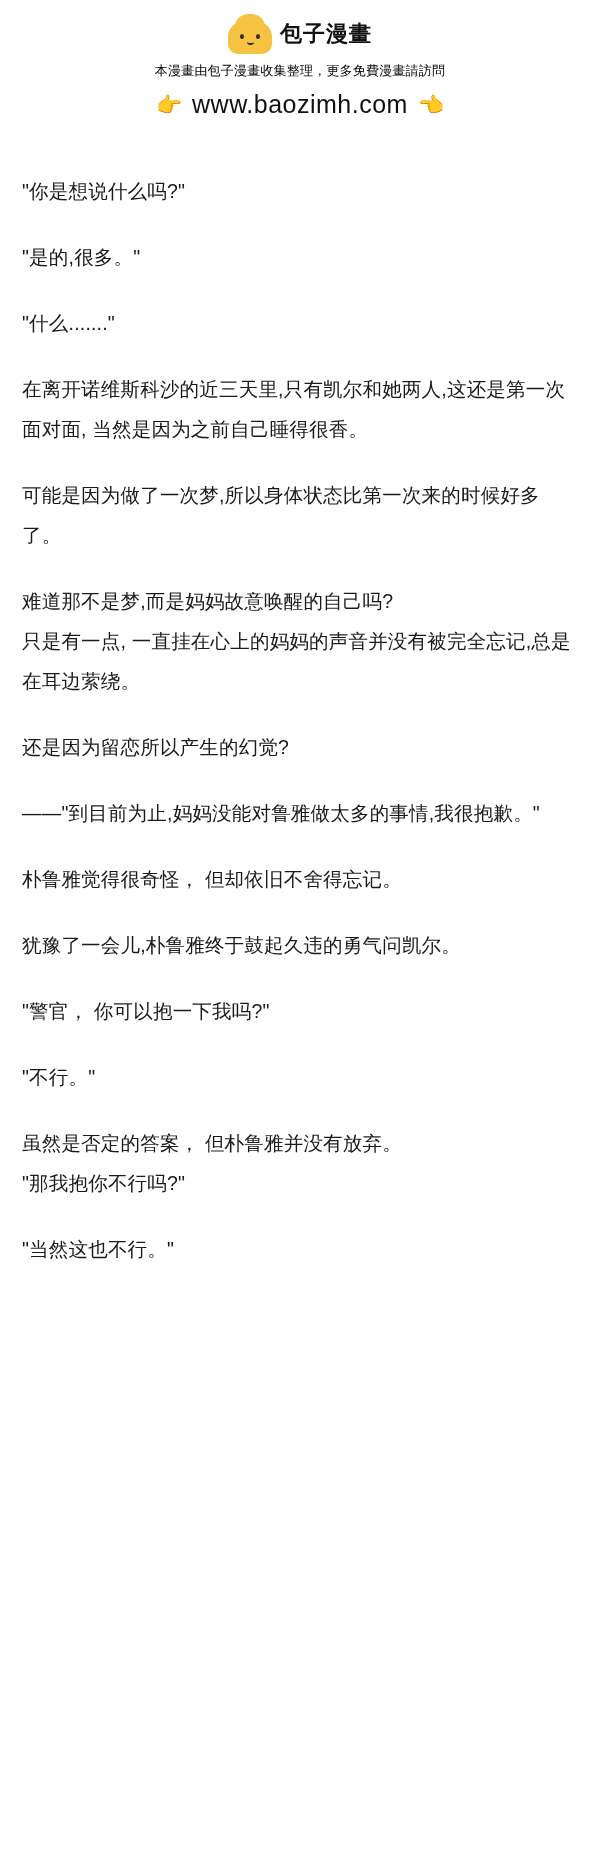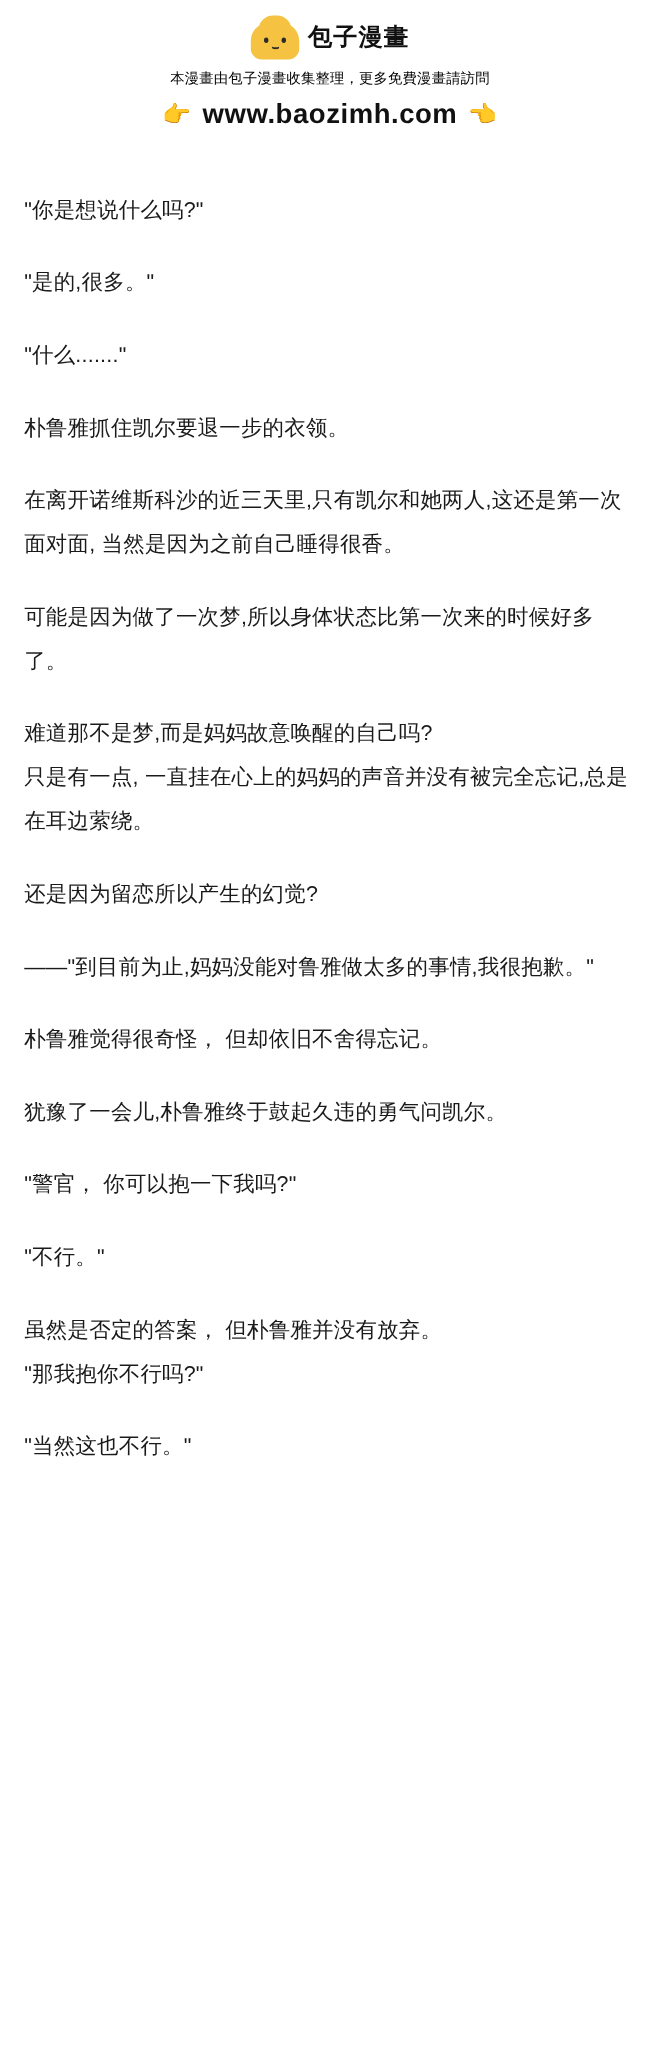--- a/index.html
+++ b/index.html
@@ -92,21 +92,21 @@
     align-items: center;
     justify-content: center;
     gap: 10px;
   }
   .hand {
     font-size: 21px;
     line-height: 1;
   }
   .site-url {
     font-size: 25px;
-    font-weight: bold;
+    font-weight: normal;
     color: #111111;
     letter-spacing: 0.5px;
   }
   
   .content {
     padding: 0 22px;
     margin-top: 52px;
   }
   .para {
     font-size: 19.5px;
@@ -141,21 +141,20 @@
       <span class="hand">👉</span>
       <span class="site-url">www.baozimh.com</span>
       <span class="hand">👈</span>
     </div>
   </div>
 
   <div class="content">
     <p class="para">"你是想说什么吗?"</p>
     <p class="para">"是的,很多。"</p>
     <p class="para">"什么......."</p>
-    <p class="para">朴鲁雅抓住凯尔要退一步的衣领。</p>
     <p class="para">在离开诺维斯科沙的近三天里,只有凯尔和她两人,这还是第一次面对面, 当然是因为之前自己睡得很香。</p>
     <p class="para">可能是因为做了一次梦,所以身体状态比第一次来的时候好多了。</p>
     <p class="para tight">难道那不是梦,而是妈妈故意唤醒的自己吗?</p>
     <p class="para">只是有一点, 一直挂在心上的妈妈的声音并没有被完全忘记,总是在耳边萦绕。</p>
     <p class="para">还是因为留恋所以产生的幻觉?</p>
     <p class="para">——"到目前为止,妈妈没能对鲁雅做太多的事情,我很抱歉。"</p>
     <p class="para">朴鲁雅觉得很奇怪， 但却依旧不舍得忘记。</p>
     <p class="para">犹豫了一会儿,朴鲁雅终于鼓起久违的勇气问凯尔。</p>
     <p class="para">"警官， 你可以抱一下我吗?"</p>
     <p class="para">"不行。"</p>

